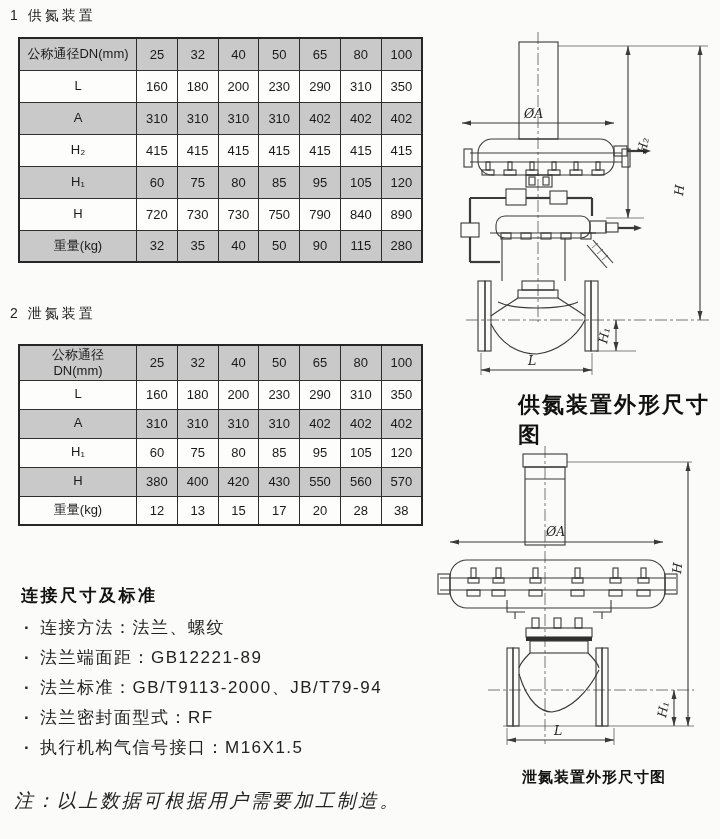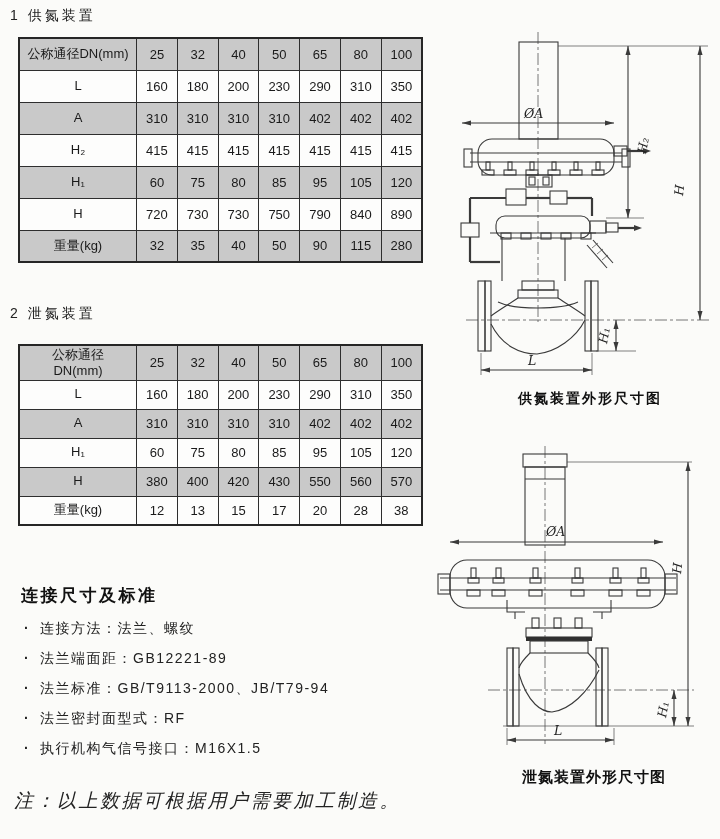--- a/index.html
+++ b/index.html
@@ -24,28 +24,28 @@
     font-weight:normal;font-size:13px;color:#1a1a1a;padding:0;
   }
   table.spec th.label-col{width:116px;white-space:pre-line;line-height:1.25;}
   table.spec tr:nth-child(odd){background:#c9c9c9;}
   table.spec tr:nth-child(even){background:#fdfdfc;}
   .t1 tr{height:32px;}
   .t2 tr{height:29px;}
   .t2 tr:first-child{height:35px;}
   
   .std-head{font-size:17px;font-weight:bold;letter-spacing:2.5px;color:#111;}
-  .std-item{font-size:14px;letter-spacing:1.5px;color:#222;margin-bottom:16px;line-height:14px;}
+  .std-item{font-size:17px;letter-spacing:1.5px;color:#222;margin-bottom:16px;line-height:14px;}
   .std-item .blt{display:inline-block;width:16px;font-weight:bold;}
   .note{
     font-family:"DejaVu Serif","Liberation Serif",serif;font-style:italic;
     font-size:19px;letter-spacing:2.5px;color:#222;
   }
   
-  .fig-caption{font-size:14px;font-weight:bold;letter-spacing:2px;color:#111;}
+  .fig-caption{font-size:22px;font-weight:bold;letter-spacing:2px;color:#111;}
   .fig-caption.small{font-size:15px;letter-spacing:1px;}
   
   .ln{fill:none;stroke:#3a3a3a;stroke-width:1.1;}
   .thin{fill:none;stroke:#4a4a4a;stroke-width:0.7;}
   .pipe{fill:none;stroke:#3a3a3a;stroke-width:2.2;}
   .cl{fill:none;stroke:#555;stroke-width:0.8;stroke-dasharray:12 3 3 3;}
   .dk{fill:#3a3a3a;stroke:none;}
   .band{fill:#2f2f2f;stroke:none;}
   text.dim{font-family:"DejaVu Serif","Liberation Serif",serif;font-style:italic;
            font-size:12.5px;fill:#222;}

